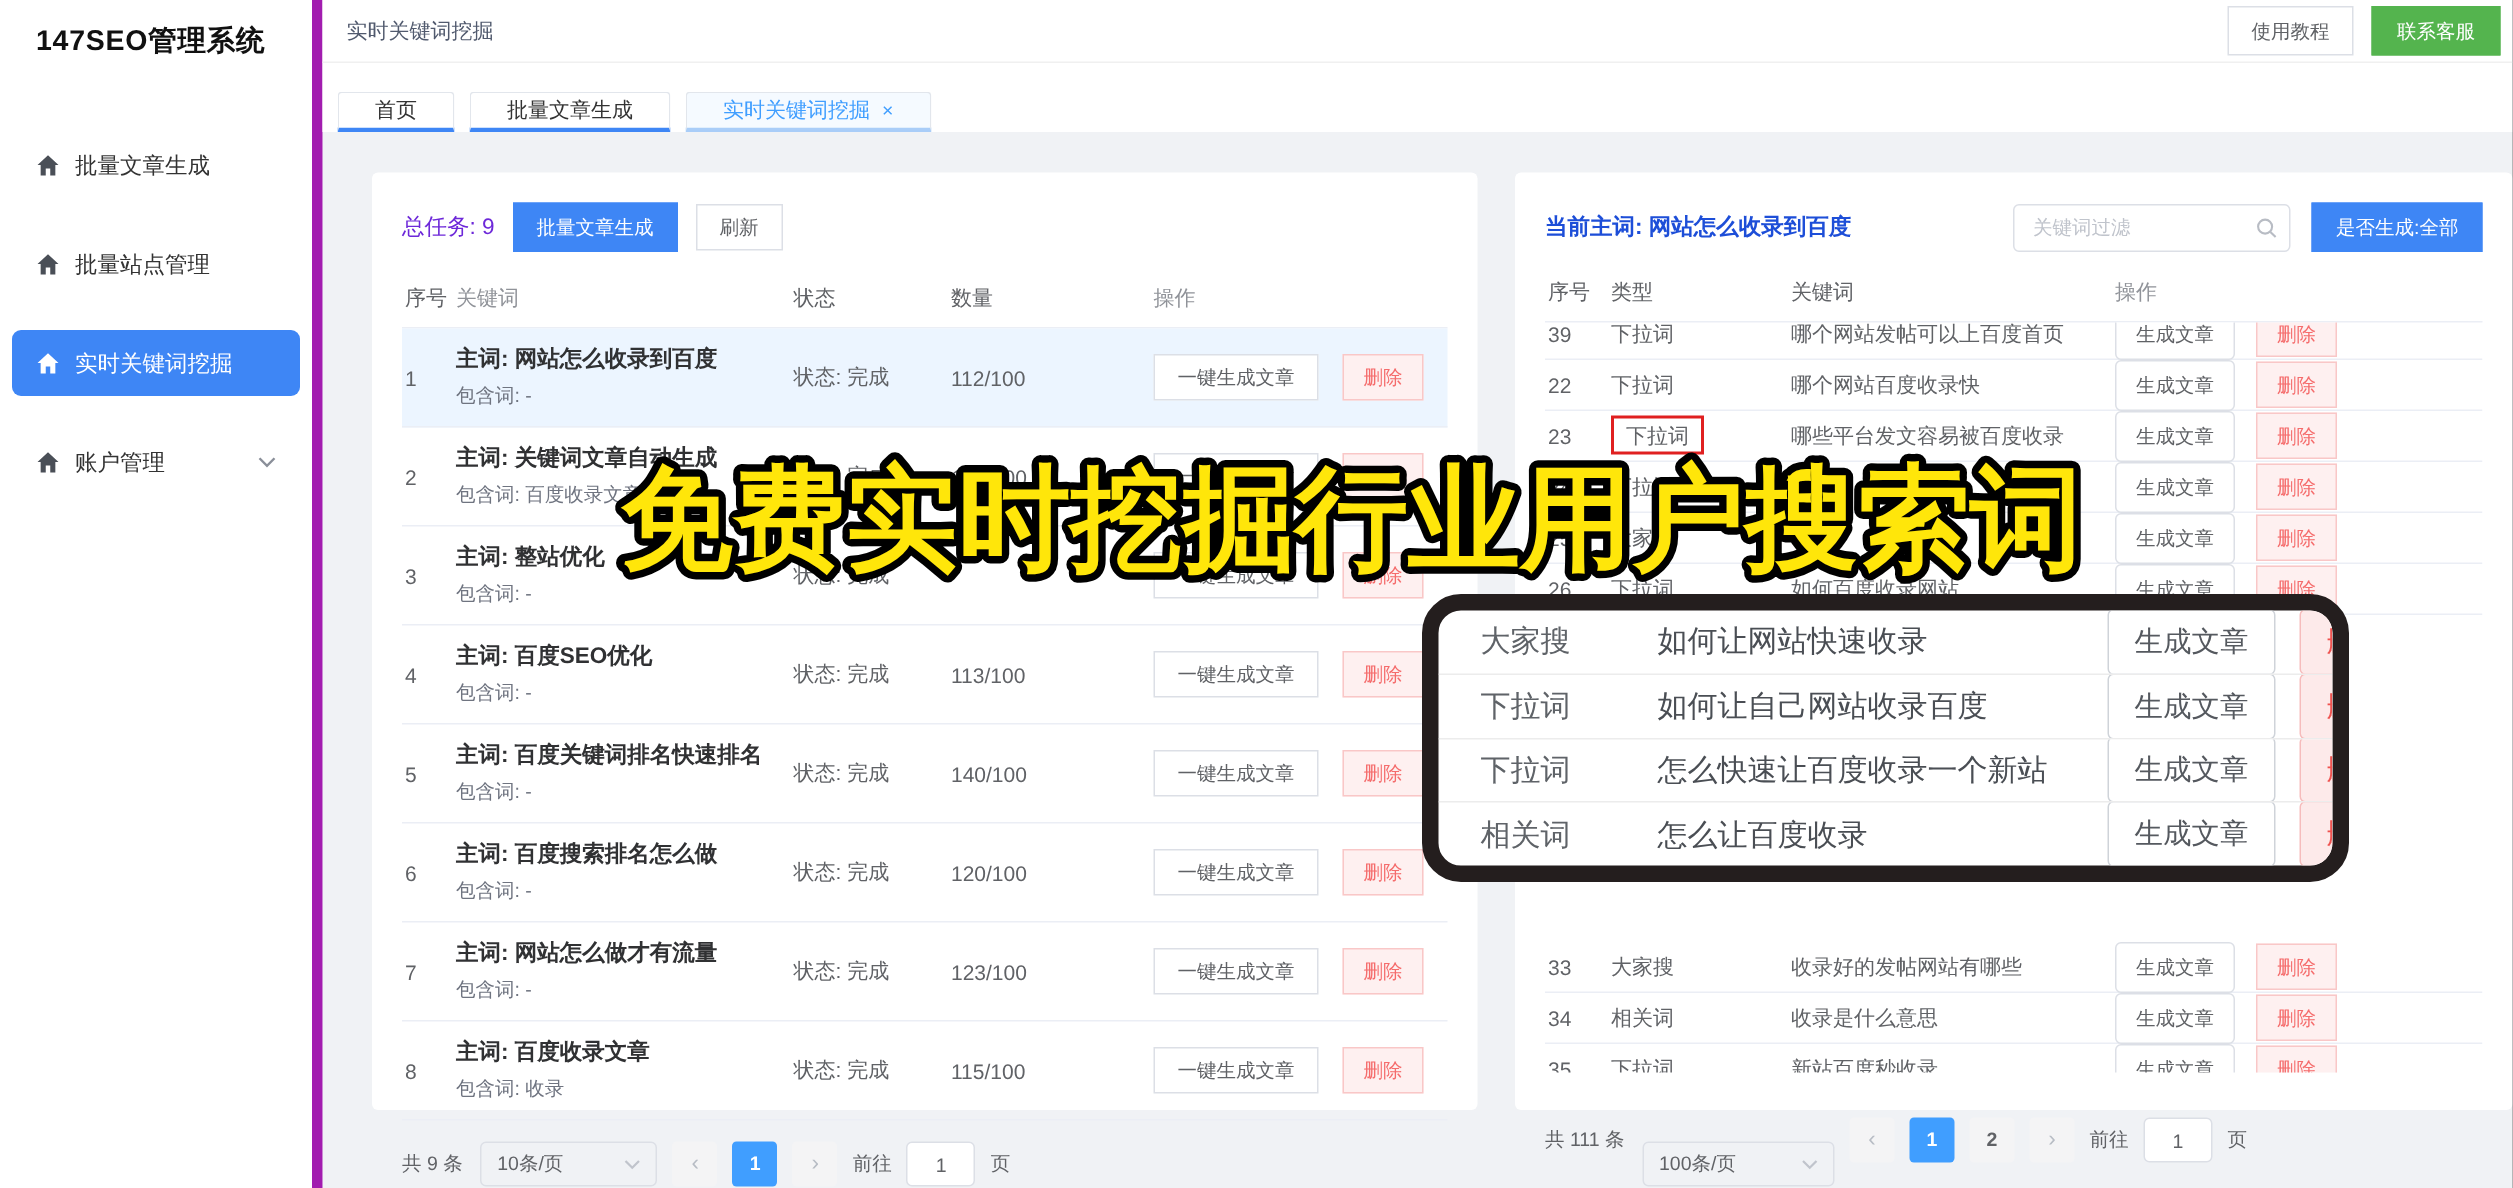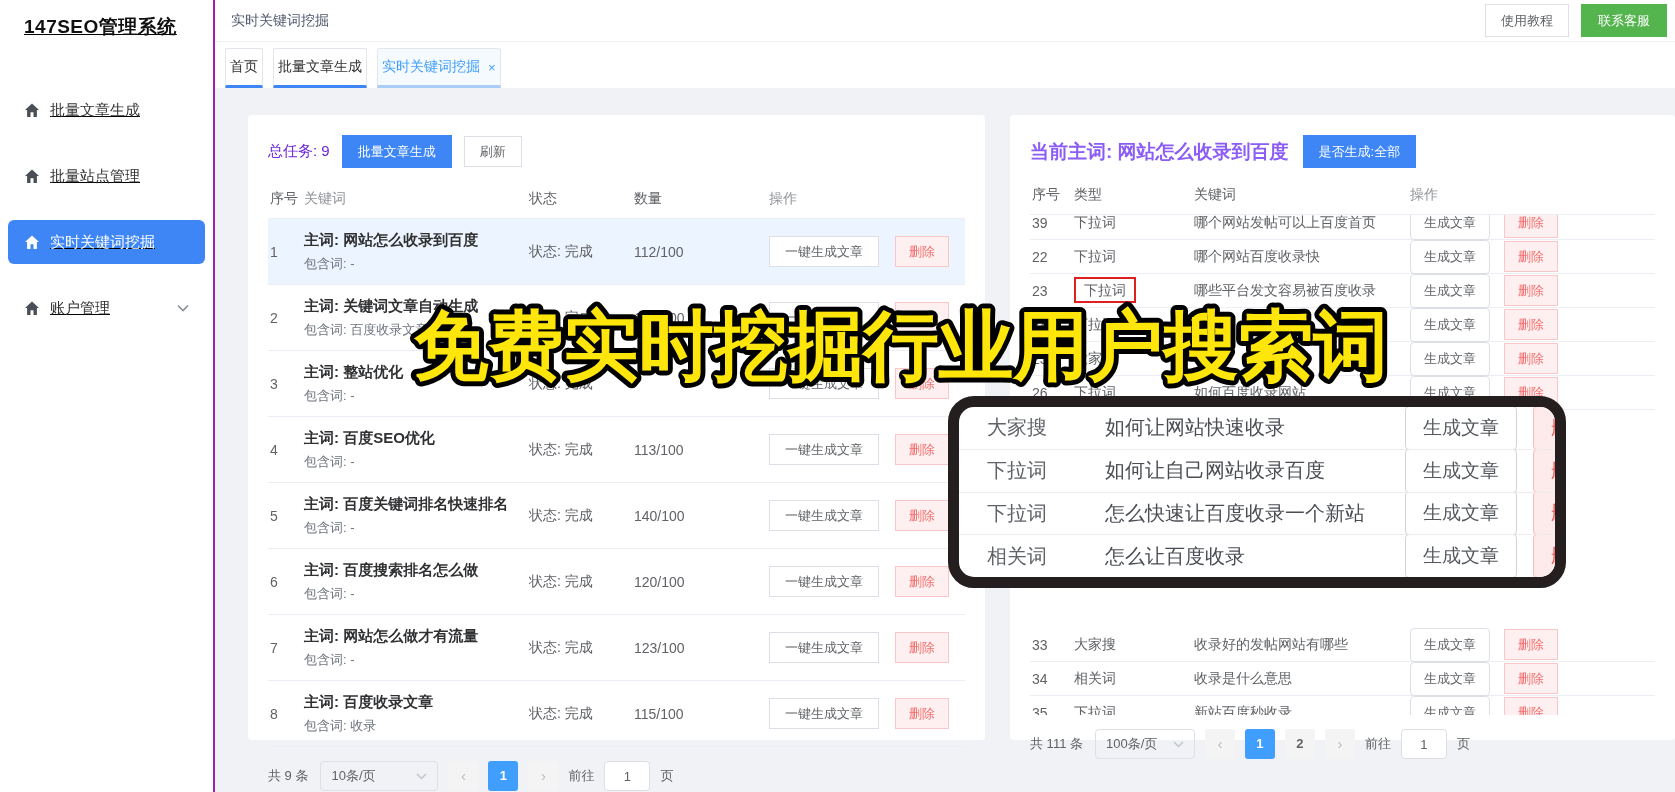--- a/index.html
+++ b/index.html
@@ -1,53 +1,53 @@
 <!DOCTYPE html>
 <html><head>
 <meta charset="utf-8">
 <style>
   * { margin:0; padding:0; box-sizing:border-box; }
   html,body { background:#888; }
   body { font-family:"Liberation Sans","DejaVu Sans",sans-serif; }
   .stage { position:relative; width:1675px; height:792px; background:#f0f2f5; overflow:hidden; margin:0 auto; }
 
   
-  .sidebar { position:absolute; left:0; top:0; width:215px; height:792px; background:#fff; border-right:2px solid #a21caf; z-index:2;text-decoration:underline; }
+  .sidebar { position:absolute; left:0; top:0; width:215px; height:792px; background:#fff; border-right:7px solid #a21caf; z-index:2; }
   .logo { font-size:19px; font-weight:bold; color:#111; padding:14px 0 0 24px; letter-spacing:0.5px; }
   .side-nav { margin-top:48px; }
   .side-item { display:flex; align-items:center; gap:10px; height:44px; margin:22px 8px; padding:0 16px; border-radius:6px; font-size:15px; color:#333; cursor:pointer; }
   .side-item svg { flex:none; }
   .side-item.active { background:#3e86f5; color:#fff; }
   .side-item .chev { margin-left:auto; }
 
   
   .topbar { position:absolute; left:215px; top:0; width:1460px; height:42px; background:#fff; border-bottom:1px solid #f0f0f0; display:flex; align-items:center; z-index:2; }
   .crumb { margin-left:16px; font-size:14px; color:#515a6e; }
   .topbar-right { margin-left:auto; display:flex; gap:12px; margin-right:8px; }
   .btn { display:inline-block; border-radius:0; font-size:13px; line-height:1; cursor:pointer; text-align:center; }
   .btn-plain { background:#fff; border:1px solid #dcdfe6; color:#606266; padding:8px 15px; }
   .btn-green { background:#54b44e; border:1px solid #54b44e; color:#fff; padding:9px 16px; }
   .btn-blue { background:#3e86f5; border:1px solid #3e86f5; color:#fff; padding:9px 15px; }
   .btn-danger { background:#fef0f0; border:1px solid #f9c7c7; color:#f56c6c; padding:8px 13px; }
 
   
   .tabbar { position:absolute; left:215px; top:42px; width:1460px; height:46px; background:#fff; display:flex; align-items:flex-end; gap:10px; padding-left:10px; z-index:2; }
-  .tab { height:40px; display:flex; align-items:center; gap:8px; padding:0 4px; font-size:14px; color:#333; background:#fff; border:1px solid #e2e6ec; border-bottom:3px solid #3e86f5; border-radius:3px 3px 0 0; cursor:pointer; }
+  .tab { height:27px; display:flex; align-items:center; gap:8px; padding:0 24px; font-size:14px; color:#333; background:#fff; border:1px solid #e2e6ec; border-bottom:3px solid #3e86f5; border-radius:3px 3px 0 0; cursor:pointer; }
   .tab.active { color:#409eff; background:#f5faff; border-bottom-color:#a9cdf8; }
   .tab .close { color:#409eff; font-size:13px; }
 
   
   .card { position:absolute; background:#fff; border-radius:4px; z-index:1; }
   .card-left { left:248px; top:115px; width:737px; height:625px; padding:16px 20px; }
   .card-right { left:1010px; top:115px; width:665px; height:625px; padding:16px 20px; }
 
   .lc-controls { display:flex; align-items:center; gap:12px; margin:4px 0 14px 0; }
   .total-label { font-size:15px; font-weight:normal; color:#6d28d9; }
   .rc-controls { display:flex; align-items:center; margin:4px 0 10px 0; }
-  .current-word { font-size:19px; font-weight:bold; color:#8b5cf6; }
+  .current-word { font-size:15px; font-weight:bold; color:#1d4ed8; }
   .filter-wrap { position:relative; margin-left:auto; }
   .filter-input { width:185px; height:32px; border:1px solid #dcdfe6; border-radius:4px; padding:0 30px 0 12px; font-size:13px; color:#606266; outline:none; }
   .filter-input::placeholder { color:#c0c4cc; }
   .filter-wrap svg { position:absolute; right:9px; top:9px; }
   .rc-controls .btn-blue { margin-left:14px; }
 
   
   .thead { display:flex; font-size:14px; color:#909399; padding:8px 0 10px 0; border-bottom:1px solid #ebeef5; }
   .lrow { display:flex; align-items:center; border-bottom:1px solid #ebeef5; padding:8px 0; }
   .lrow.hl { background:#ecf5ff; }
@@ -295,20 +295,27 @@
       <button class="pg-btn">›</button>
       <span>前往</span>
       <input class="pg-goto-input" value="1" style="">
       <span>页</span>
     </div>
   </section>
 
   <section class="card card-right">
     <div class="rc-controls">
       <span class="current-word">当前主词: 网站怎么收录到百度</span>
+      <div class="filter-wrap">
+        <input class="filter-input" placeholder="关键词过滤" style="">
+        <svg width="14" height="14" viewBox="0 0 15 15">
+            <circle cx="6.5" cy="6.5" r="5" fill="none" stroke="#b8bcc4" stroke-width="1.5"></circle>
+            <line x1="10.3" y1="10.3" x2="14" y2="14" stroke="#b8bcc4" stroke-width="1.5"></line>
+          </svg>
+      </div>
       <button class="btn btn-blue">是否生成:全部</button>
     </div>
 
     <div class="thead">
       <div class="rc1">序号</div>
       <div class="rc2">类型</div>
       <div class="rc3">关键词</div>
       <div class="rc4">操作</div>
     </div>
 
@@ -404,21 +411,21 @@
         <div class="rc3">新站百度秒收录</div>
         <div class="rc4">
           <button class="btn-sm-plain">生成文章</button>
           <button class="btn btn-danger">删除</button>
         </div>
       </div>
     </div>
 
     <div class="pager">
       <span class="pg-total">共 111 条</span>
-      <div class="pg-select" style="width:100px;">
+      <div class="pg-select" style="width:128px;margin-top:32px;">
         <span>100条/页</span>
         <svg width="11" height="7" viewBox="0 0 11 7">
             <path d="M1 1 L5.5 5.5 L10 1" fill="none" stroke="#c0c4cc" stroke-width="1.5"></path>
           </svg>
       </div>
       <button class="pg-btn">‹</button>
       <button class="pg-num active">1</button>
       <button class="pg-num">2</button>
       <button class="pg-btn">›</button>
       <span>前往</span>

